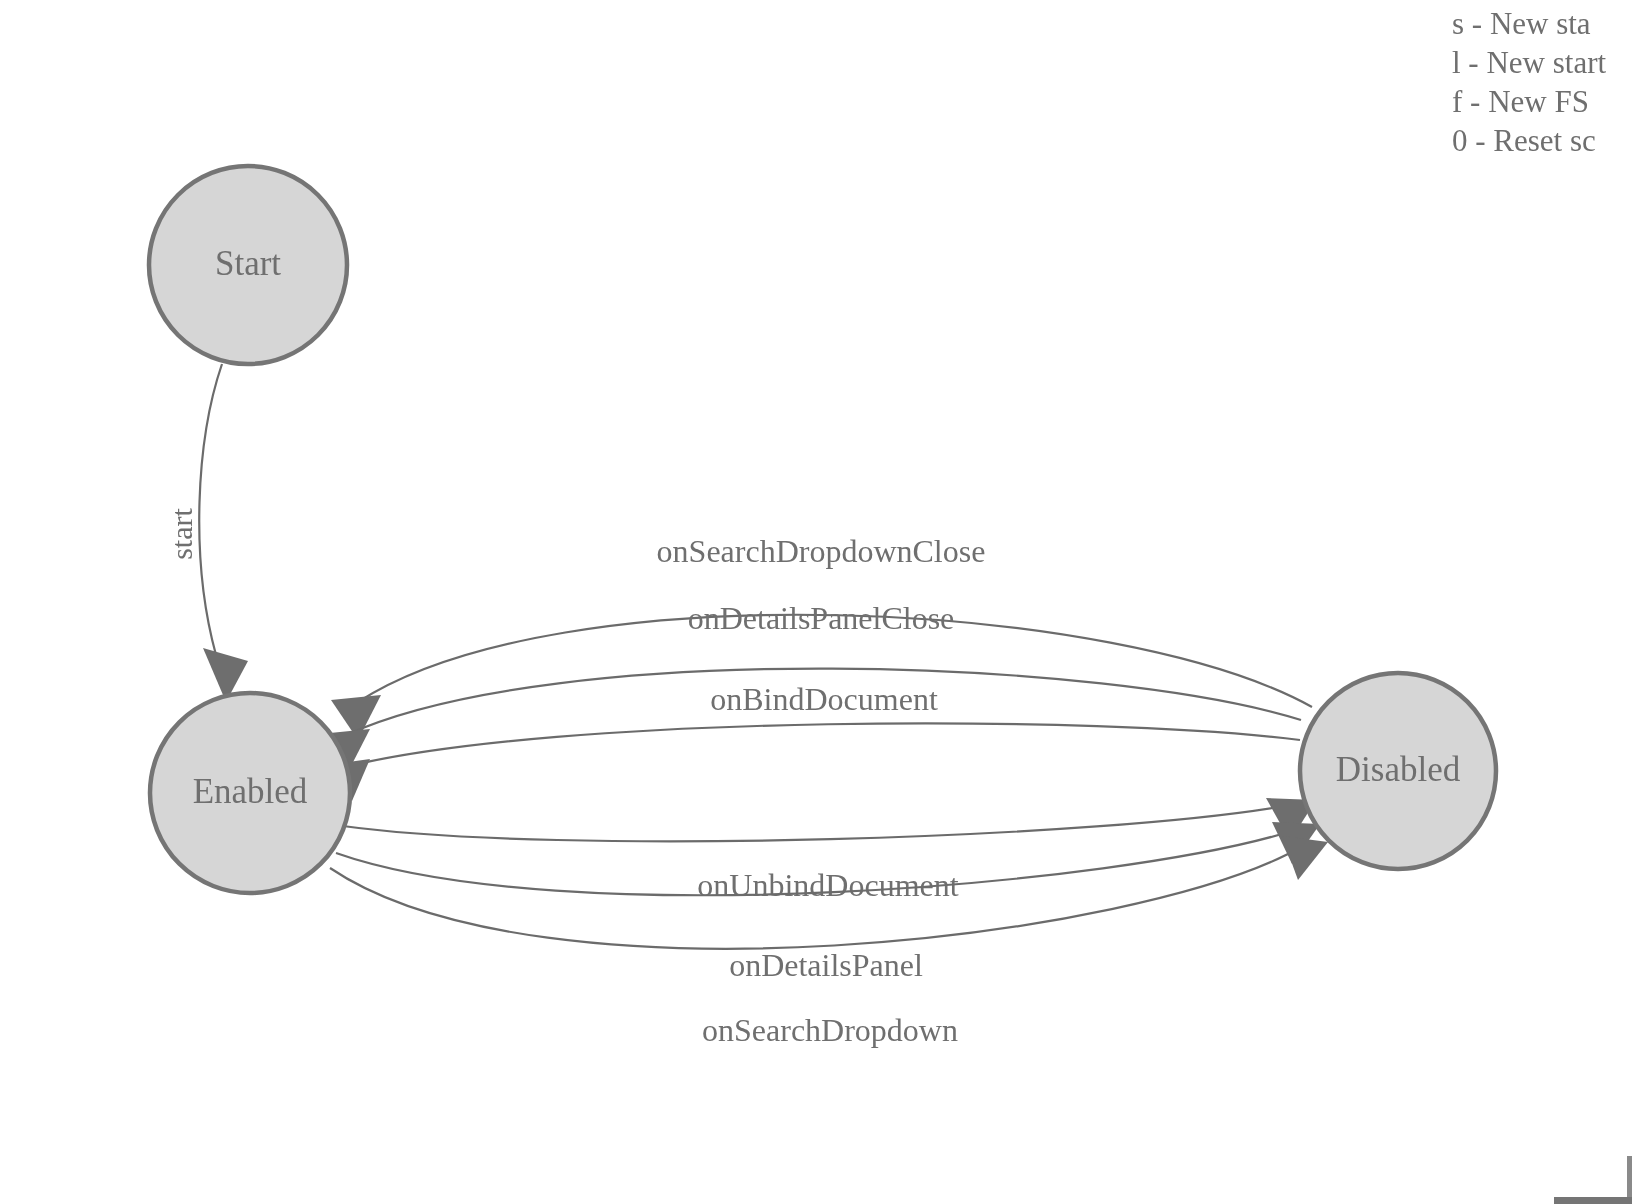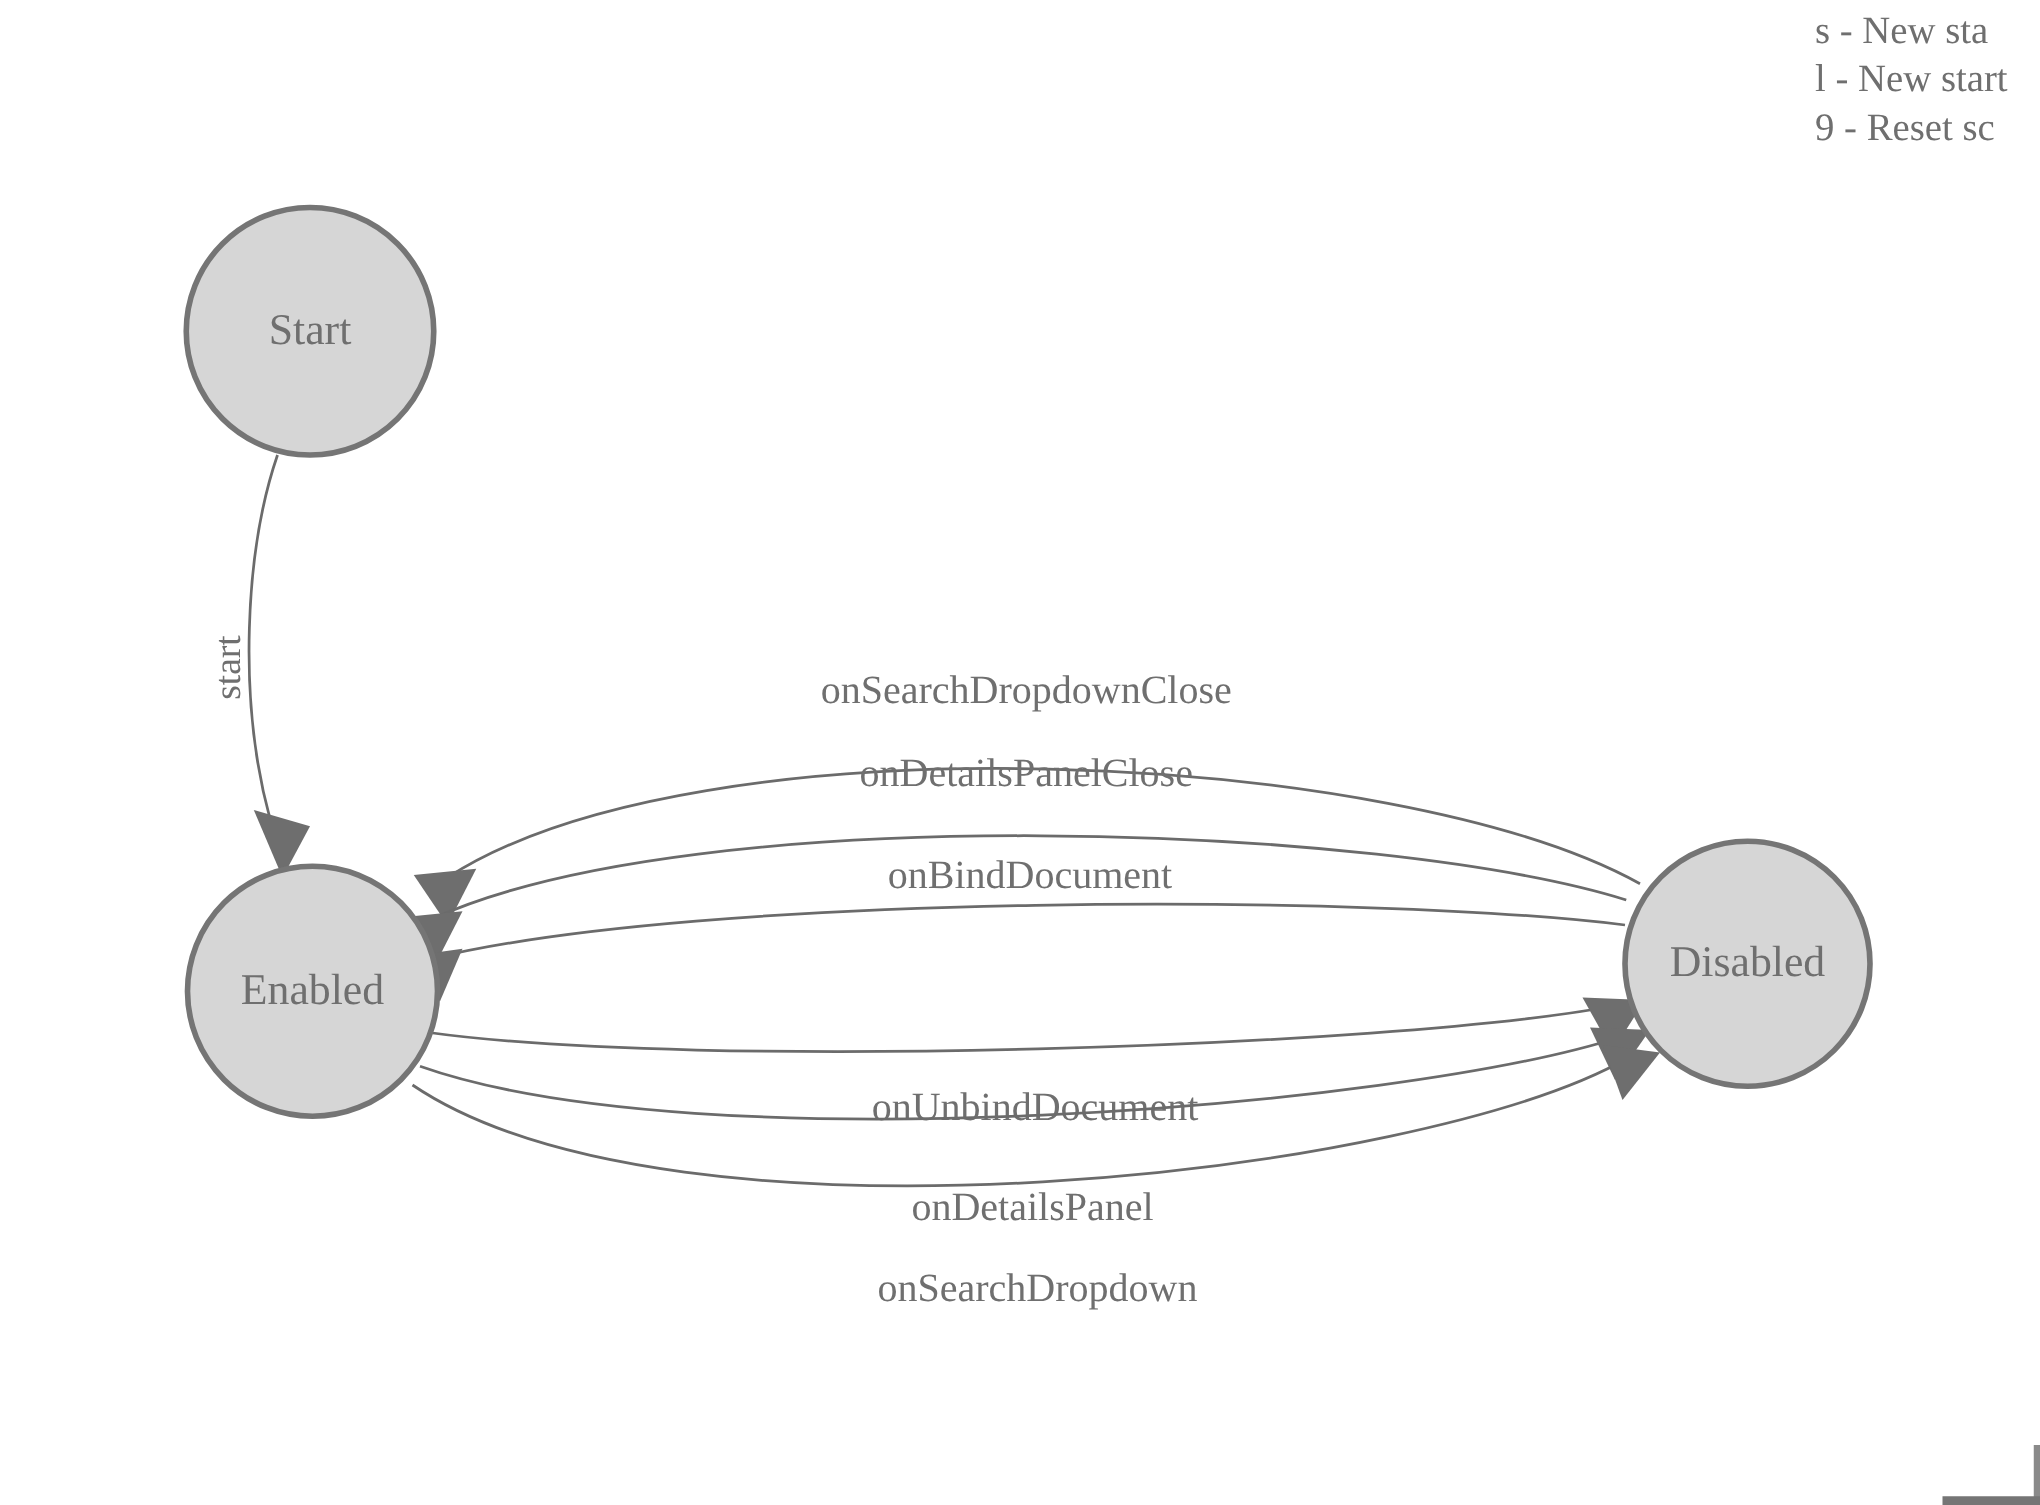--- a/index.html
+++ b/index.html
@@ -159,21 +159,22 @@
     <g>
       <circle class="node-circle" cx="1398" cy="771" r="98"></circle>
       <text class="node-label" x="1398" y="773">Disabled</text>
     </g>
 
   </svg>
 
   <div id="help-panel">
     <div class="help-line">s - New sta</div>
     <div class="help-line">l - New start</div>
-    <div class="help-line">9 - Reset sc</div>
+    <div class="help-line">f - New FS</div>
+    <div class="help-line">0 - Reset sc</div>
   </div>
 
   <div id="scroll-corner">
     <div class="vbar"></div>
     <div class="hbar"></div>
   </div>
 
 </div>
 
 </body></html>

